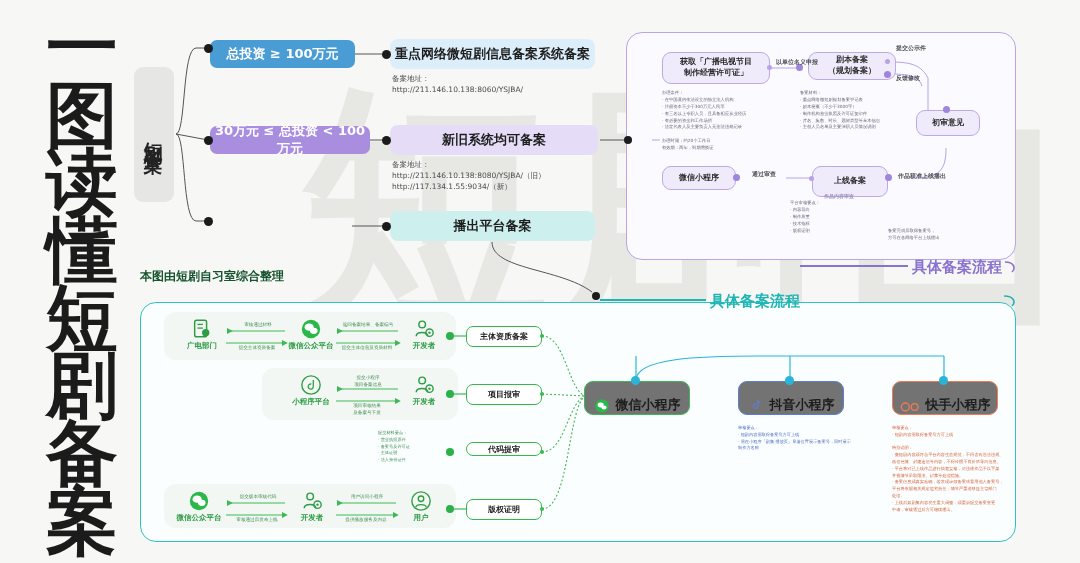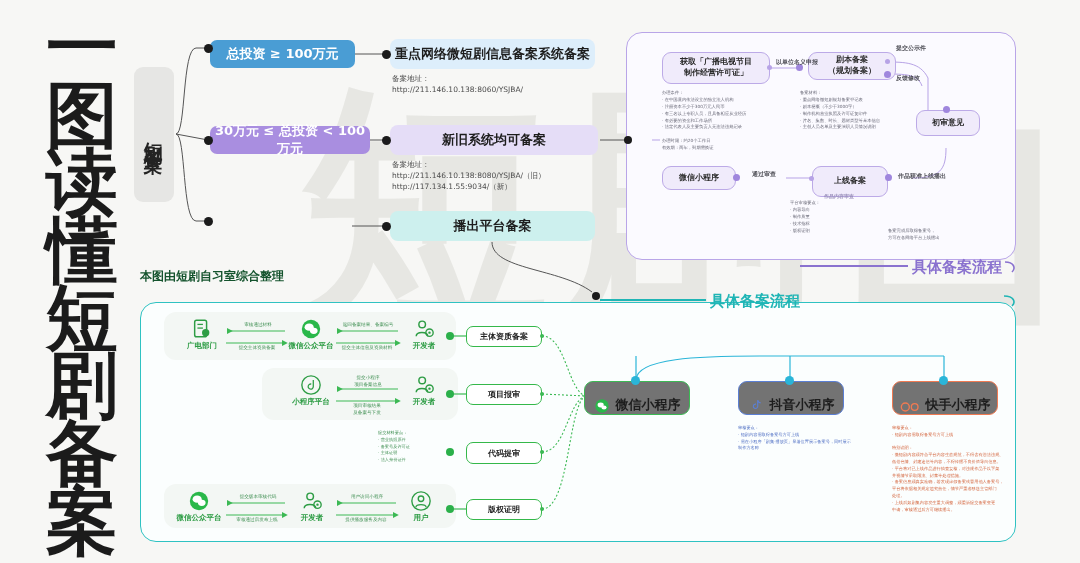--- a/index.html
+++ b/index.html
@@ -397,21 +397,21 @@
   <div class="glabel" style="left:338px;top:494px;width:58px;">用户访问小程序</div>
   <div class="glabel" style="left:336px;top:517px;width:60px;">提供播放服务及内容</div>
 
   <div class="dot gdot" style="left:446px;top:332px;"></div>
   <div class="dot gdot" style="left:446px;top:390px;"></div>
   <div class="dot gdot" style="left:446px;top:448px;"></div>
   <div class="dot gdot" style="left:446px;top:505px;"></div>
 
   <div class="gnode" style="left:466px;top:326px;width:76px;height:21px;">主体资质备案</div>
   <div class="gnode" style="left:466px;top:384px;width:76px;height:21px;">项目报审</div>
-  <div class="gnode" style="left:466px;top:442px;width:76px;height:22px;">代码提审</div>
+  <div class="gnode" style="left:466px;top:442px;width:76px;height:14px;">代码提审</div>
   <div class="gnode" style="left:466px;top:499px;width:76px;height:21px;">版权证明</div>
 
   <div class="dot gsm" style="left:540px;top:334px;"></div>
   <div class="dot gsm" style="left:540px;top:392px;"></div>
   <div class="dot gsm" style="left:540px;top:450px;"></div>
   <div class="dot gsm" style="left:540px;top:507px;"></div>
 
   <div class="gnote" style="left:378px;top:430px;width:78px;">提交材料要点：
 · 营业执照原件
 · 备案号及许可证

